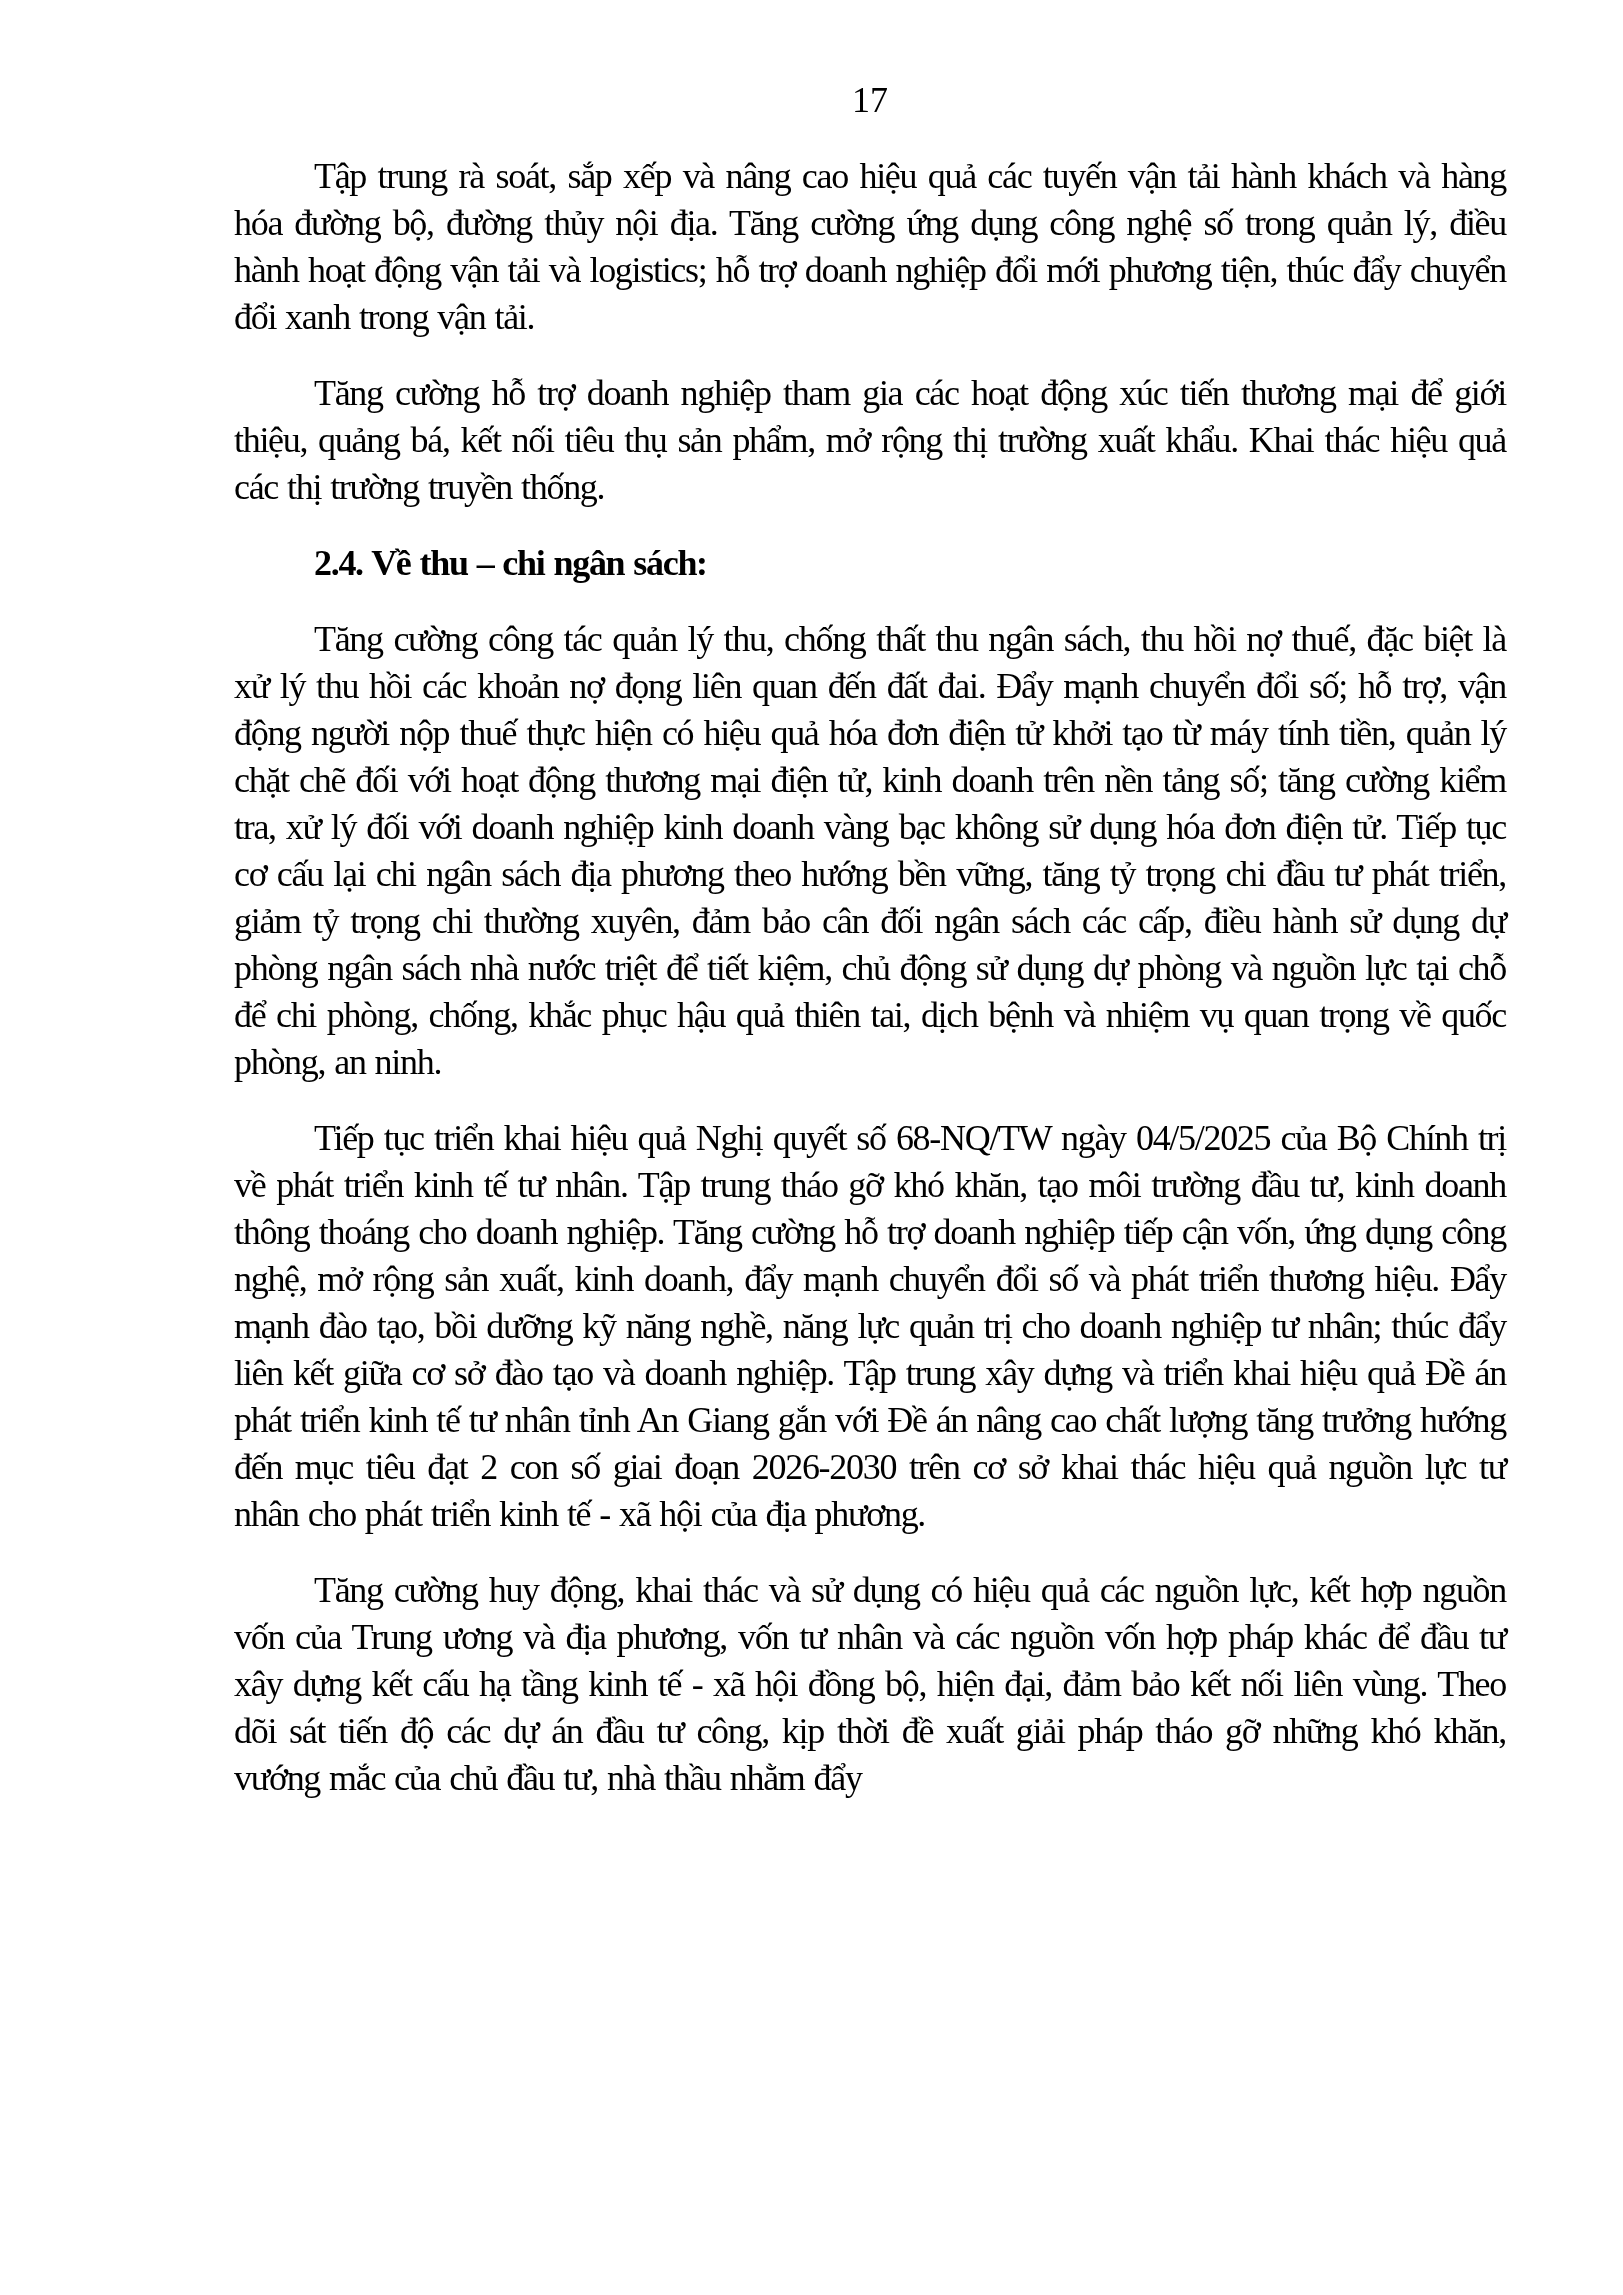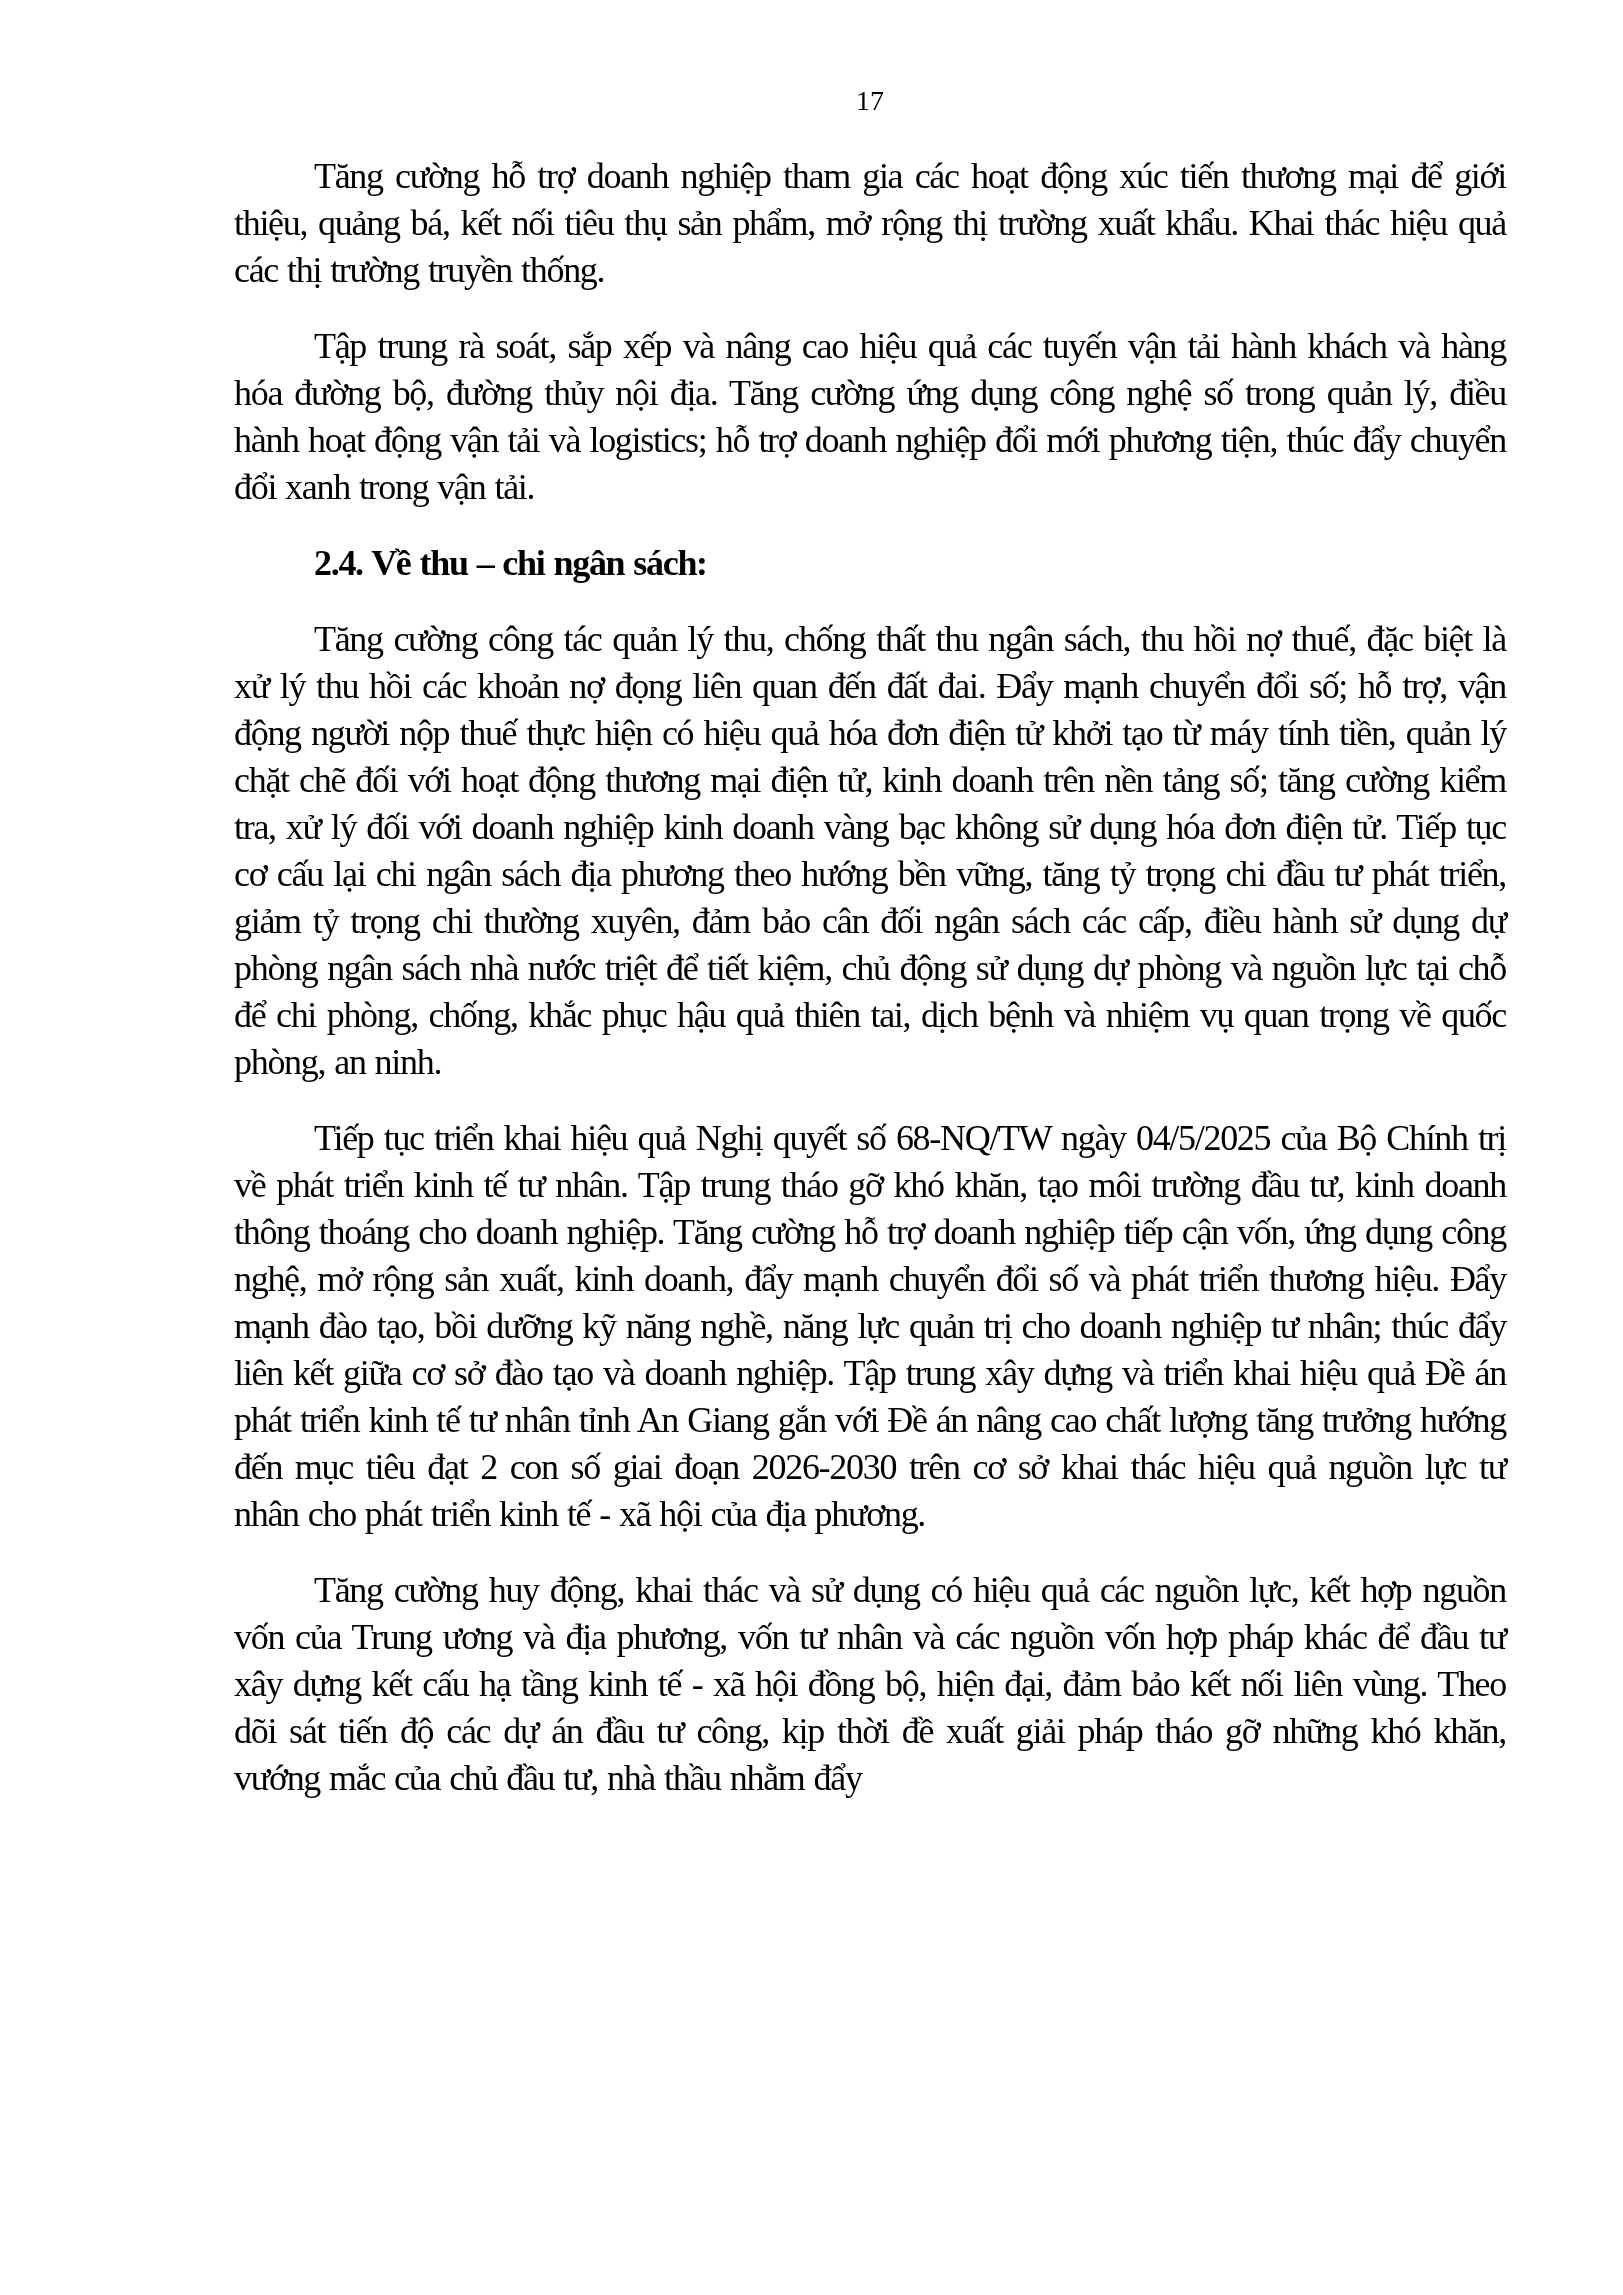--- a/index.html
+++ b/index.html
@@ -17,21 +17,21 @@
       overflow: hidden;
     }
     .content {
       position: absolute;
       left: 234px;
       top: 77px;
       width: 1272px;
     }
     .page-number {
       text-align: center;
-      font-size: 28px;
+      font-size: 36px;
       line-height: 47px;
       margin: 0 0 26px 0;
       letter-spacing: 0;
     }
     .para {
       font-size: 36px;
       line-height: 47px;
       letter-spacing: -1.3px;
       text-align: justify;
       text-indent: 80px;
@@ -43,23 +43,23 @@
     }
   </style>
 </head>
 <body>
 
 <div class="page">
   <div class="content">
 
     <div class="page-number">17</div>
 
+    <p class="para">Tập trung rà soát, sắp xếp và nâng cao hiệu quả các tuyến vận tải hành khách và hàng hóa đường bộ, đường thủy nội địa. Tăng cường ứng dụng công nghệ số trong quản lý, điều hành hoạt động vận tải và logistics; hỗ trợ doanh nghiệp đổi mới phương tiện, thúc đẩy chuyển đổi xanh trong vận tải.</p>
+
     <p class="para">Tăng cường hỗ trợ doanh nghiệp tham gia các hoạt động xúc tiến thương mại để giới thiệu, quảng bá, kết nối tiêu thụ sản phẩm, mở rộng thị trường xuất khẩu. Khai thác hiệu quả các thị trường truyền thống.</p>
-
-    <p class="para">Tập trung rà soát, sắp xếp và nâng cao hiệu quả các tuyến vận tải hành khách và hàng hóa đường bộ, đường thủy nội địa. Tăng cường ứng dụng công nghệ số trong quản lý, điều hành hoạt động vận tải và logistics; hỗ trợ doanh nghiệp đổi mới phương tiện, thúc đẩy chuyển đổi xanh trong vận tải.</p>
 
     <p class="para heading">2.4. Về thu – chi ngân sách:</p>
 
     <p class="para">Tăng cường công tác quản lý thu, chống thất thu ngân sách, thu hồi nợ thuế, đặc biệt là xử lý thu hồi các khoản nợ đọng liên quan đến đất đai. Đẩy mạnh chuyển đổi số; hỗ trợ, vận động người nộp thuế thực hiện có hiệu quả hóa đơn điện tử khởi tạo từ máy tính tiền, quản lý chặt chẽ đối với hoạt động thương mại điện tử, kinh doanh trên nền tảng số; tăng cường kiểm tra, xử lý đối với doanh nghiệp kinh doanh vàng bạc không sử dụng hóa đơn điện tử. Tiếp tục cơ cấu lại chi ngân sách địa phương theo hướng bền vững, tăng tỷ trọng chi đầu tư phát triển, giảm tỷ trọng chi thường xuyên, đảm bảo cân đối ngân sách các cấp, điều hành sử dụng dự phòng ngân sách nhà nước triệt để tiết kiệm, chủ động sử dụng dự phòng và nguồn lực tại chỗ để chi phòng, chống, khắc phục hậu quả thiên tai, dịch bệnh và nhiệm vụ quan trọng về quốc phòng, an ninh.</p>
 
 
     <p class="para">Tiếp tục triển khai hiệu quả Nghị quyết số 68-NQ/TW ngày 04/5/2025 của Bộ Chính trị về phát triển kinh tế tư nhân. Tập trung tháo gỡ khó khăn, tạo môi trường đầu tư, kinh doanh thông thoáng cho doanh nghiệp. Tăng cường hỗ trợ doanh nghiệp tiếp cận vốn, ứng dụng công nghệ, mở rộng sản xuất, kinh doanh, đẩy mạnh chuyển đổi số và phát triển thương hiệu. Đẩy mạnh đào tạo, bồi dưỡng kỹ năng nghề, năng lực quản trị cho doanh nghiệp tư nhân; thúc đẩy liên kết giữa cơ sở đào tạo và doanh nghiệp. Tập trung xây dựng và triển khai hiệu quả Đề án phát triển kinh tế tư nhân tỉnh An Giang gắn với Đề án nâng cao chất lượng tăng trưởng hướng đến mục tiêu đạt 2 con số giai đoạn 2026-2030 trên cơ sở khai thác hiệu quả nguồn lực tư nhân cho phát triển kinh tế - xã hội của địa phương.</p>
 
 
     <p class="para">Tăng cường huy động, khai thác và sử dụng có hiệu quả các nguồn lực, kết hợp nguồn vốn của Trung ương và địa phương, vốn tư nhân và các nguồn vốn hợp pháp khác để đầu tư xây dựng kết cấu hạ tầng kinh tế - xã hội đồng bộ, hiện đại, đảm bảo kết nối liên vùng. Theo dõi sát tiến độ các dự án đầu tư công, kịp thời đề xuất giải pháp tháo gỡ những khó khăn, vướng mắc của chủ đầu tư, nhà thầu nhằm đẩy</p>

